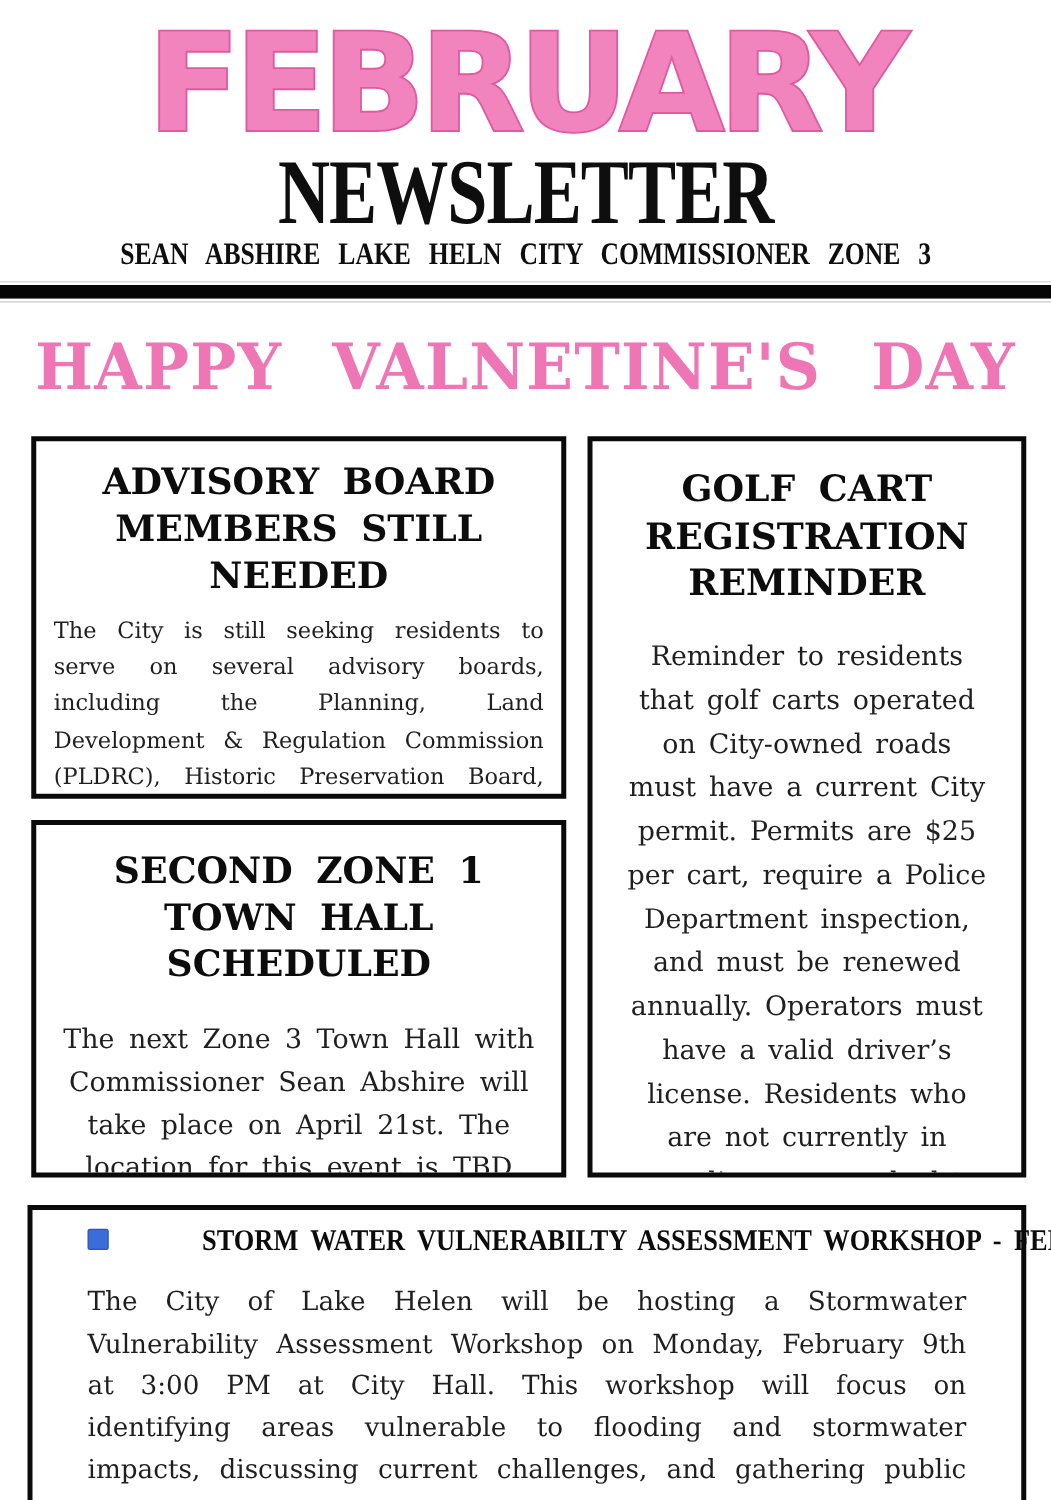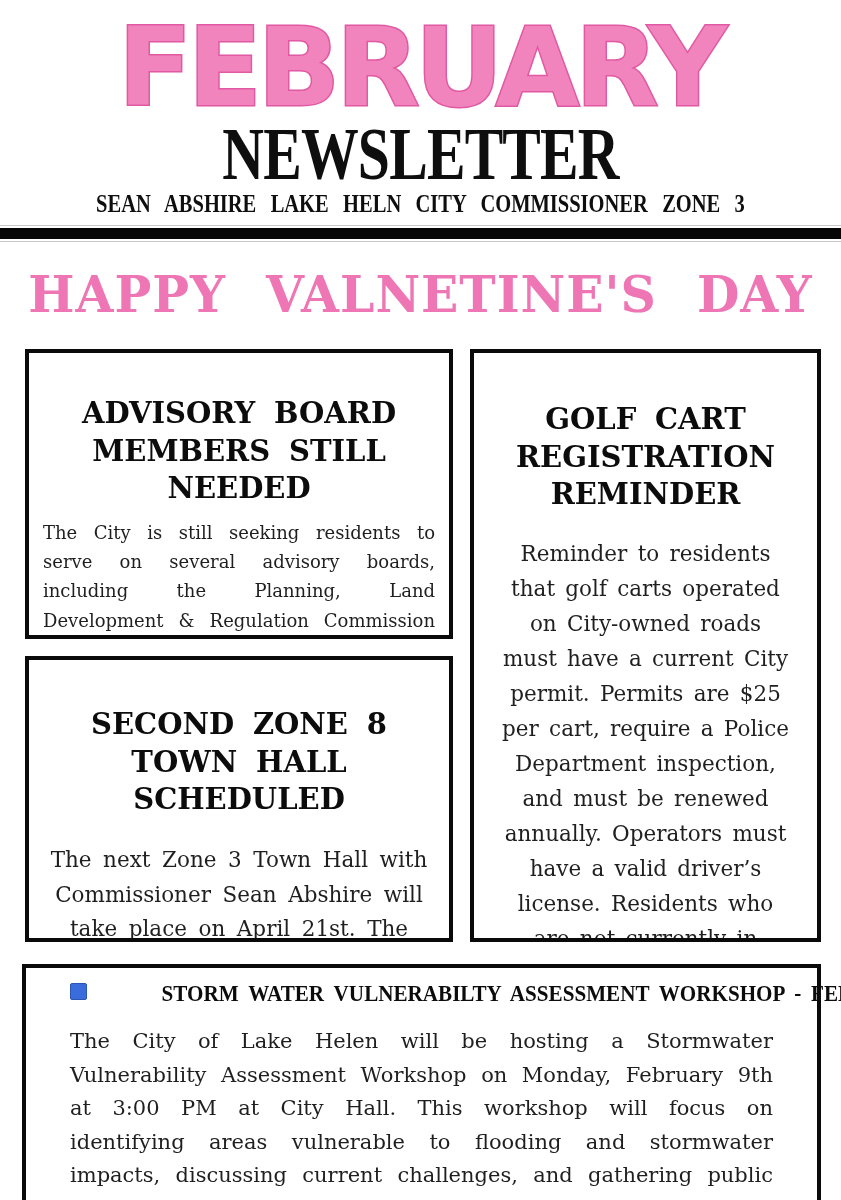--- a/index.html
+++ b/index.html
@@ -92,21 +92,20 @@
 
   .article-title {
     text-align: center;
     font-weight: bold;
     font-size: 29px;
     line-height: 1.3;
     letter-spacing: 0px;
     word-spacing: 0.3em;
     color: #0c0c0c;
     white-space: pre-line;
-    margin-top: 28px;
   }
   .article-body {
     color: #1f1f1f;
     word-spacing: 0.18em;
   }
   .body-advisory {
     margin-top: 10px;
     font-size: 18px;
     line-height: 1.62;
     text-align: justify;
@@ -192,21 +191,21 @@
 
   <main class="grid">
 
     <section class="article-box box-advisory">
       <h2 class="article-title">ADVISORY BOARD
 MEMBERS STILL NEEDED</h2>
       <p class="article-body body-advisory">The City is still seeking residents to serve on several advisory boards, including the Planning, Land Development &amp; Regulation Commission (PLDRC), Historic Preservation Board, and Personnel Review Board. Applicants must live within the city limits to be eligible. Applications are available online and at City Hall. Residents are encouraged to consider serving and helping shape the future of our community.</p>
     </section>
 
     <section class="article-box box-townhall">
-      <h2 class="article-title">SECOND ZONE 8
+      <h2 class="article-title">SECOND ZONE 1
 TOWN HALL
 SCHEDULED</h2>
       <p class="article-body body-townhall">The next Zone 3 Town Hall with Commissioner Sean Abshire will take place on April 21st. The location for this event is TBD and will be annoucned in March.</p>
     </section>
 
     <section class="article-box box-golf">
       <h2 class="article-title">GOLF CART
 REGISTRATION
 REMINDER</h2>
       <p class="article-body body-golf">Reminder to residents that golf carts operated on City-owned roads must have a current City permit. Permits are $25 per cart, require a Police Department inspection, and must be renewed annually. Operators must have a valid driver’s license. Residents who are not currently in compliance are asked to do so by Friday, February 27, 2026. For questions or to schedule an inspection, please contact the Lake Helen Police Department.</p>

